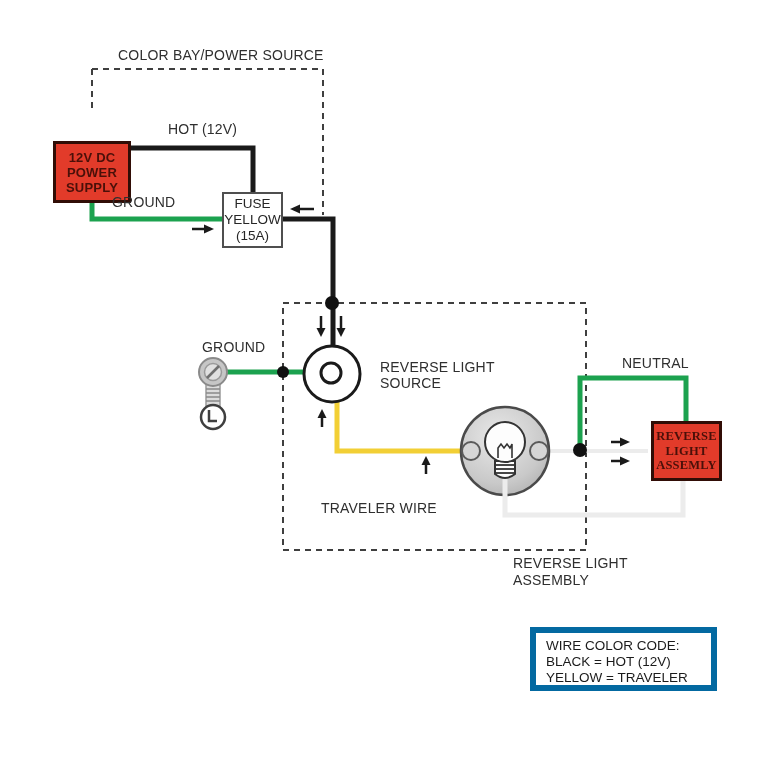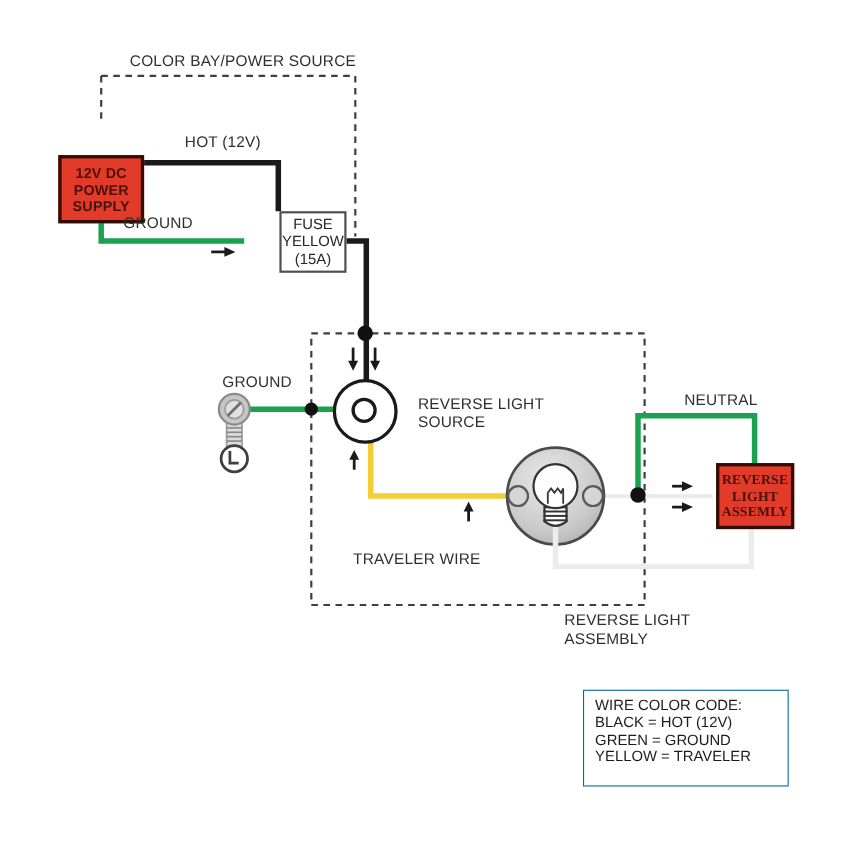--- a/index.html
+++ b/index.html
@@ -8,22 +8,22 @@
   .stage svg{position:absolute;left:0;top:0;}
   .lbl{position:absolute;font-size:14px;font-weight:500;color:#2f2f2f;white-space:nowrap;letter-spacing:.2px;}
   .lbl2{line-height:16px;}
   .box{position:absolute;box-sizing:border-box;display:flex;flex-direction:column;
        align-items:center;justify-content:center;text-align:center;}
   .redbox{background:#e23b2a;border:3px solid #310d06;color:#4a1009;font-weight:700;
           font-size:13px;line-height:15px;letter-spacing:.2px;}
   .fusebox{background:#ffffff;border:2px solid #4f4f4f;color:#262626;font-weight:500;
            font-size:13.5px;line-height:16px;}
   .assembly{font-size:12.5px;line-height:14.5px;font-family:Liberation Serif, serif;}
-  .legend{position:absolute;left:530px;top:627px;width:187px;height:88px;background:#fff;
-          border:1px solid #0369a1;box-sizing:border-box;padding:5px 0 0 10px;
+  .legend{position:absolute;left:530px;top:627px;width:187px;height:64px;background:#fff;
+          border:6px solid #0369a1;box-sizing:border-box;padding:5px 0 0 10px;
           font-size:13.5px;line-height:15.8px;font-weight:500;color:#1b1b1b;white-space:nowrap;}
 </style>
 </head>
 <body>
 
 <div class="stage">
 
   <svg width="768" height="768" viewBox="0 0 768 768">
     <defs>
       <radialGradient id="bulbGrad" cx="42%" cy="34%" r="75%">
@@ -125,21 +125,21 @@
       </g>
     </g>
   </svg>
 
   <div class="box redbox" style="left:53px;top:113px;width:78px;height:62px;margin-top:28px;">
     <div>12V DC</div>
     <div>POWER</div>
     <div>SUPPLY</div>
   </div>
 
-  <div class="box fusebox" style="left:222px;top:192px;width:61px;height:56px;margin-left:32px;">
+  <div class="box fusebox" style="left:222px;top:192px;width:61px;height:56px;">
     <div>FUSE</div>
     <div>YELLOW</div>
     <div>(15A)</div>
   </div>
 
   <div class="box redbox assembly" style="left:651px;top:421px;width:71px;height:60px;">
     <div>REVERSE</div>
     <div>LIGHT</div>
     <div>ASSEMLY</div>
   </div>
@@ -155,17 +155,16 @@
   <div class="lbl" style="left:622px;top:355px;">NEUTRAL</div>
   <div class="lbl" style="left:321px;top:482px;margin-top:18px;">TRAVELER WIRE</div>
   <div class="lbl" style="left:513px;top:555px;line-height:17px;">
     <div>REVERSE LIGHT</div>
     <div>ASSEMBLY</div>
   </div>
 
   <div class="legend">
     <div>WIRE COLOR CODE:</div>
     <div>BLACK = HOT (12V)</div>
-    <div>GREEN = GROUND</div>
     <div>YELLOW = TRAVELER</div>
   </div>
 
 </div>
 
 </body></html>

